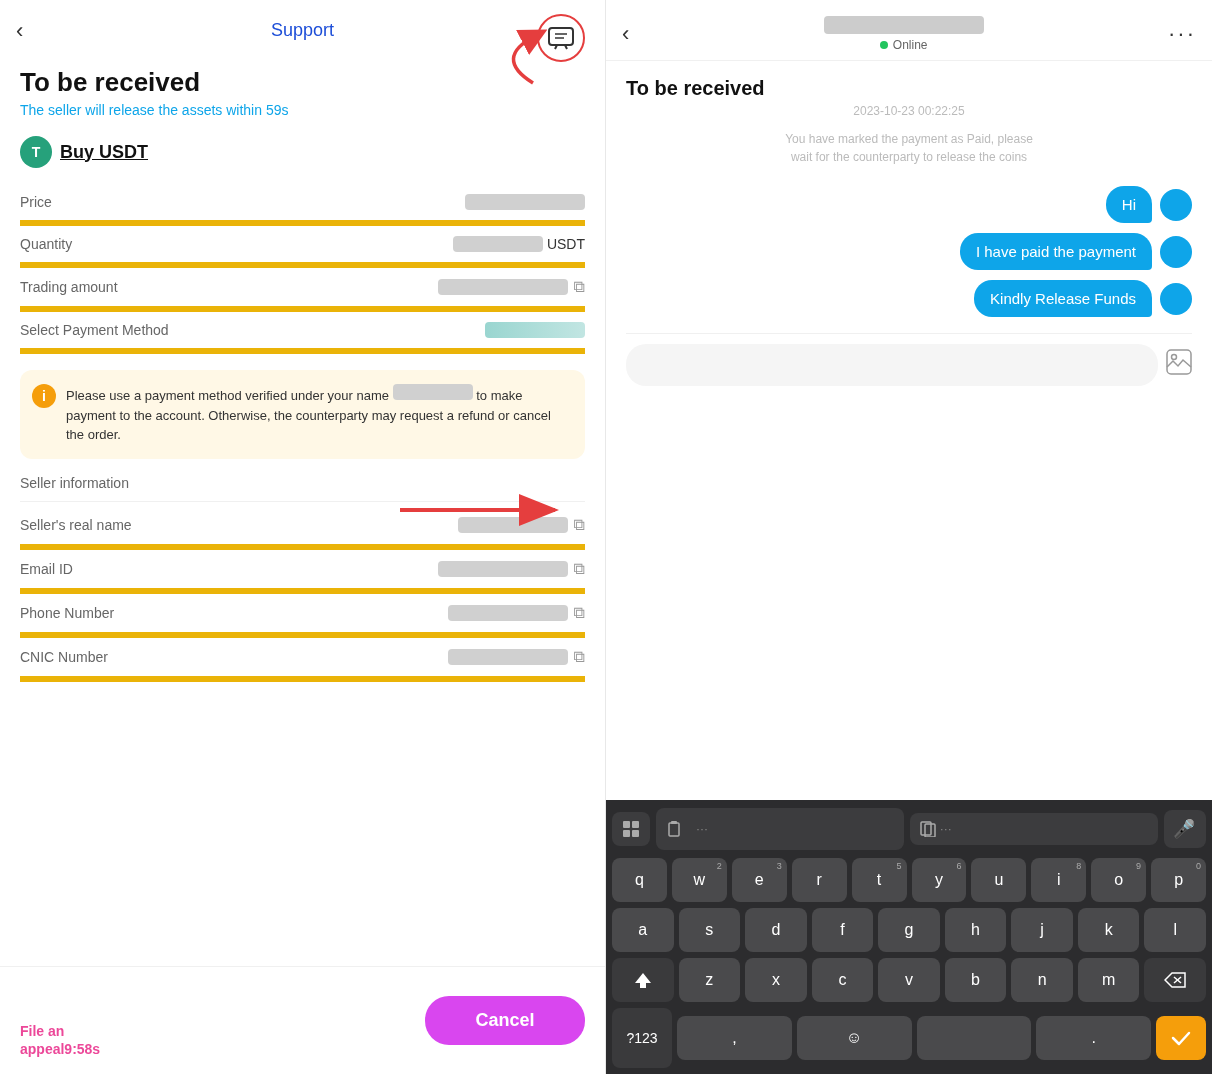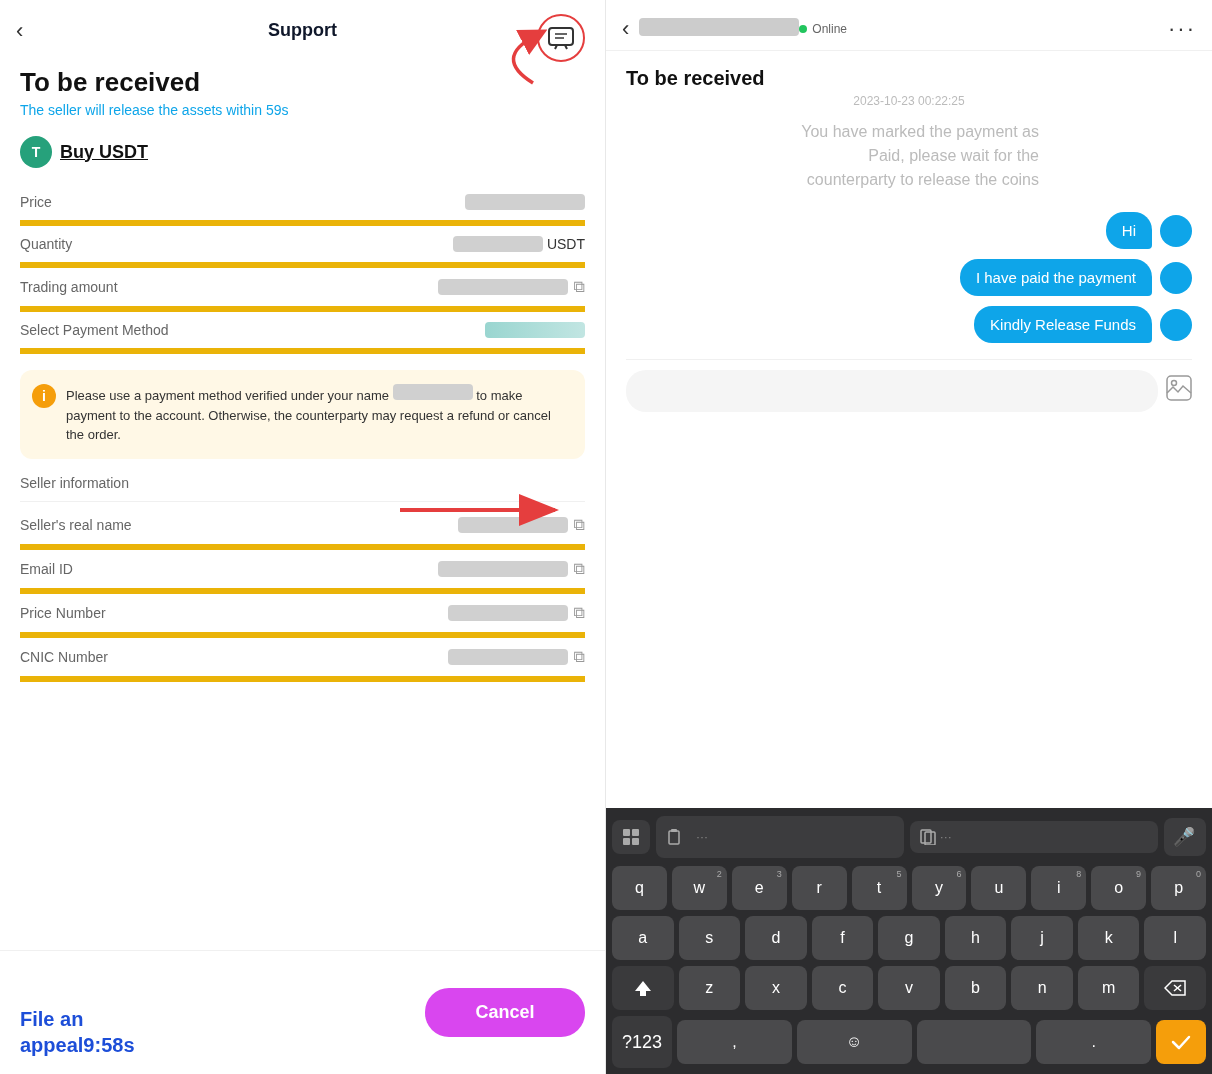--- a/index.html
+++ b/index.html
@@ -37,22 +37,22 @@
       left: 16px;
       font-size: 22px;
       color: #333;
       cursor: pointer;
       background: none;
       border: none;
     }
 
     .header-title {
       font-size: 18px;
-      color: #0f172a;
-      font-weight: 700;
+      color: #1d4ed8;
+      font-weight: 400;
     }
 
     
     .chat-icon-wrapper {
       position: absolute;
       right: 20px;
       top: 14px;
       width: 48px;
       height: 48px;
       border: 2.5px solid #e53e3e;
@@ -192,23 +192,23 @@
 
     .left-footer {
       padding: 16px 20px;
       display: flex;
       align-items: center;
       justify-content: space-between;
       border-top: 1px solid #f0f0f0;
     }
 
     .appeal-text {
-      font-size: 20px;
+      font-size: 14px;
       font-weight: 700;
-      color: #1d4ed8;
+      color: #ec4899;
       line-height: 1.3;
       margin-top: 39px;
     }
 
     .cancel-btn {
       background: #d946ef;
       color: #fff;
       border: none;
       border-radius: 24px;
       padding: 14px 40px;
@@ -241,21 +241,21 @@
       color: #333;
       cursor: pointer;
       background: none;
       border: none;
       margin-right: 10px;
     }
 
     .seller-name-area {
       flex: 1;
       display: flex;
-      flex-direction: row;
+      flex-direction: column;
       align-items: center;
     }
 
     .seller-name-blurred {
       background: #ccc;
       border-radius: 4px;
       height: 18px;
       width: 160px;
       margin-bottom: 4px;
     }
@@ -310,22 +310,22 @@
     }
 
     .chat-timestamp {
       text-align: center;
       font-size: 12px;
       color: #bbb;
       margin-bottom: 12px;
     }
 
     .system-message {
-      text-align: right;
-      font-size: 16px;
+      text-align: center;
+      font-size: 12px;
       color: #bbb;
       max-width: 260px;
       margin: 0 auto 20px;
       line-height: 1.5;
     }
 
     .chat-messages {
       display: flex;
       flex-direction: column;
       gap: 10px;
@@ -494,22 +494,22 @@
       display: flex;
       gap: 5px;
       align-items: center;
     }
 
     .kb-num-btn {
       background: #3a3a3c;
       border: none;
       border-radius: 8px;
       color: #fff;
-      font-size: 18px;
-      height: 52px;
+      font-size: 14px;
+      height: 60px;
       width: 60px;
       cursor: pointer;
       display: flex;
       align-items: center;
       justify-content: center;
     }
 
     .kb-space {
       flex: 1;
       background: #4a4a4c;
@@ -620,21 +620,21 @@
 
     <div class="info-row">
       <span class="info-label">Email ID</span>
       <div class="info-value-with-copy">
         <span class="blurred-bar" style="width:130px;"></span>
         <span class="copy-icon">⧉</span>
       </div>
     </div>
 
     <div class="info-row">
-      <span class="info-label">Price Number</span>
+      <span class="info-label">Phone Number</span>
       <div class="info-value-with-copy">
         <span class="blurred-bar" style="width:120px;"></span>
         <span class="copy-icon">⧉</span>
       </div>
     </div>
 
     <div class="info-row">
       <span class="info-label">CNIC Number</span>
       <div class="info-value-with-copy">
         <span class="blurred-bar" style="width:120px;"></span>

